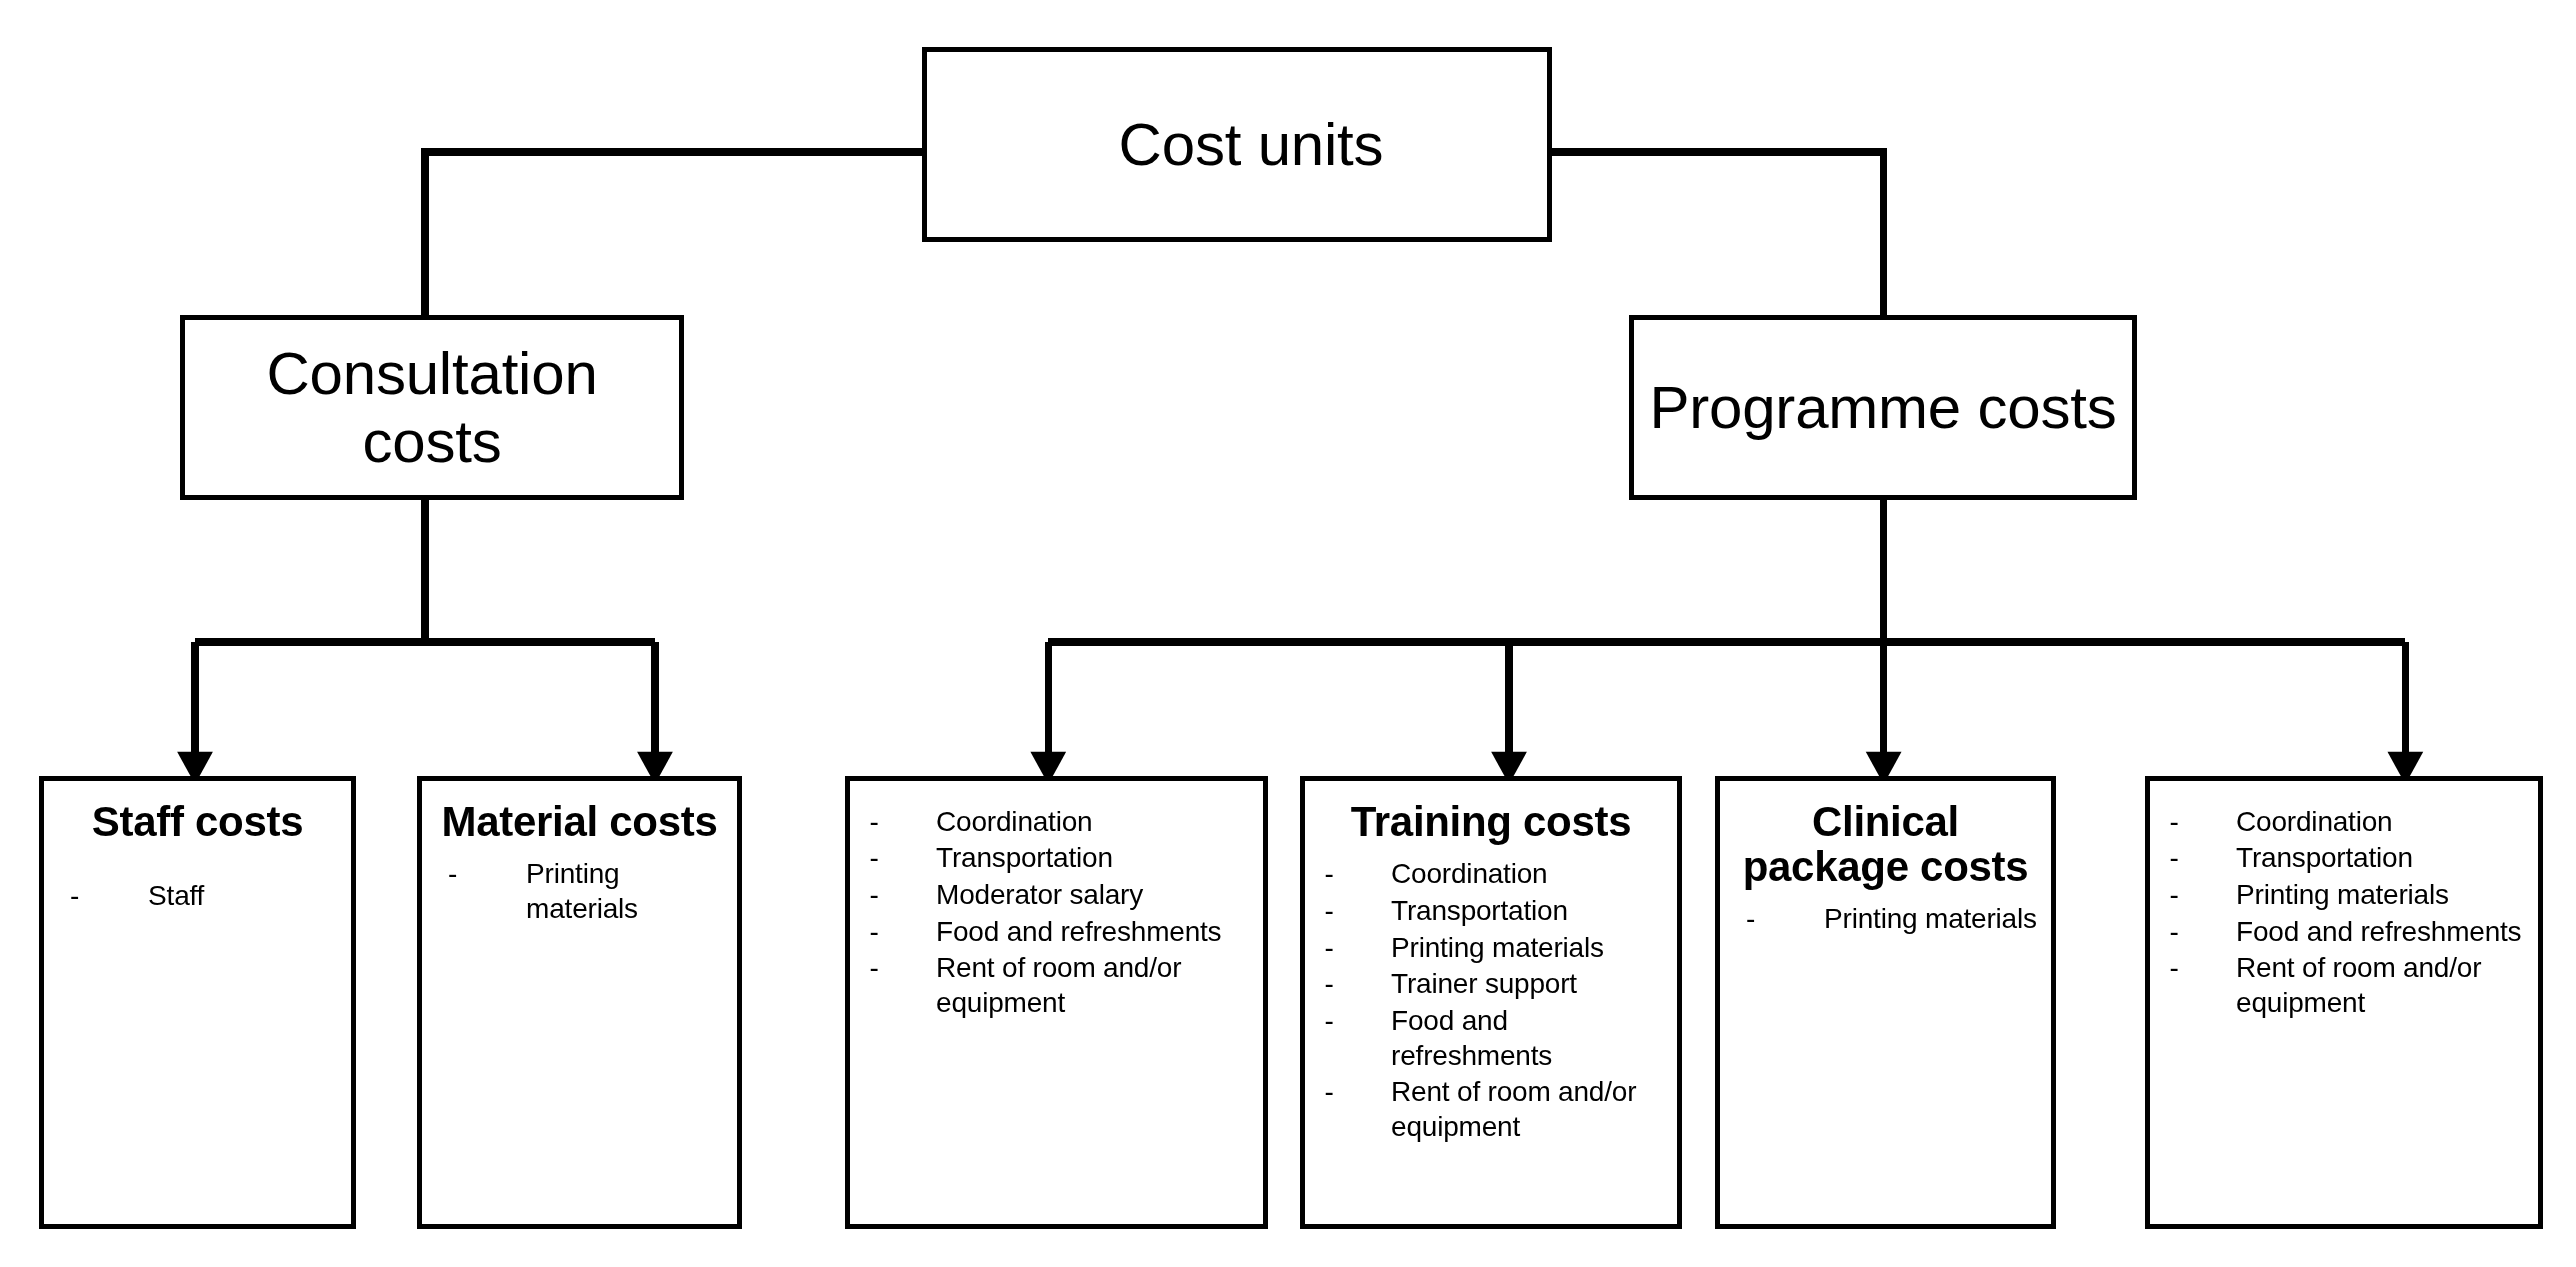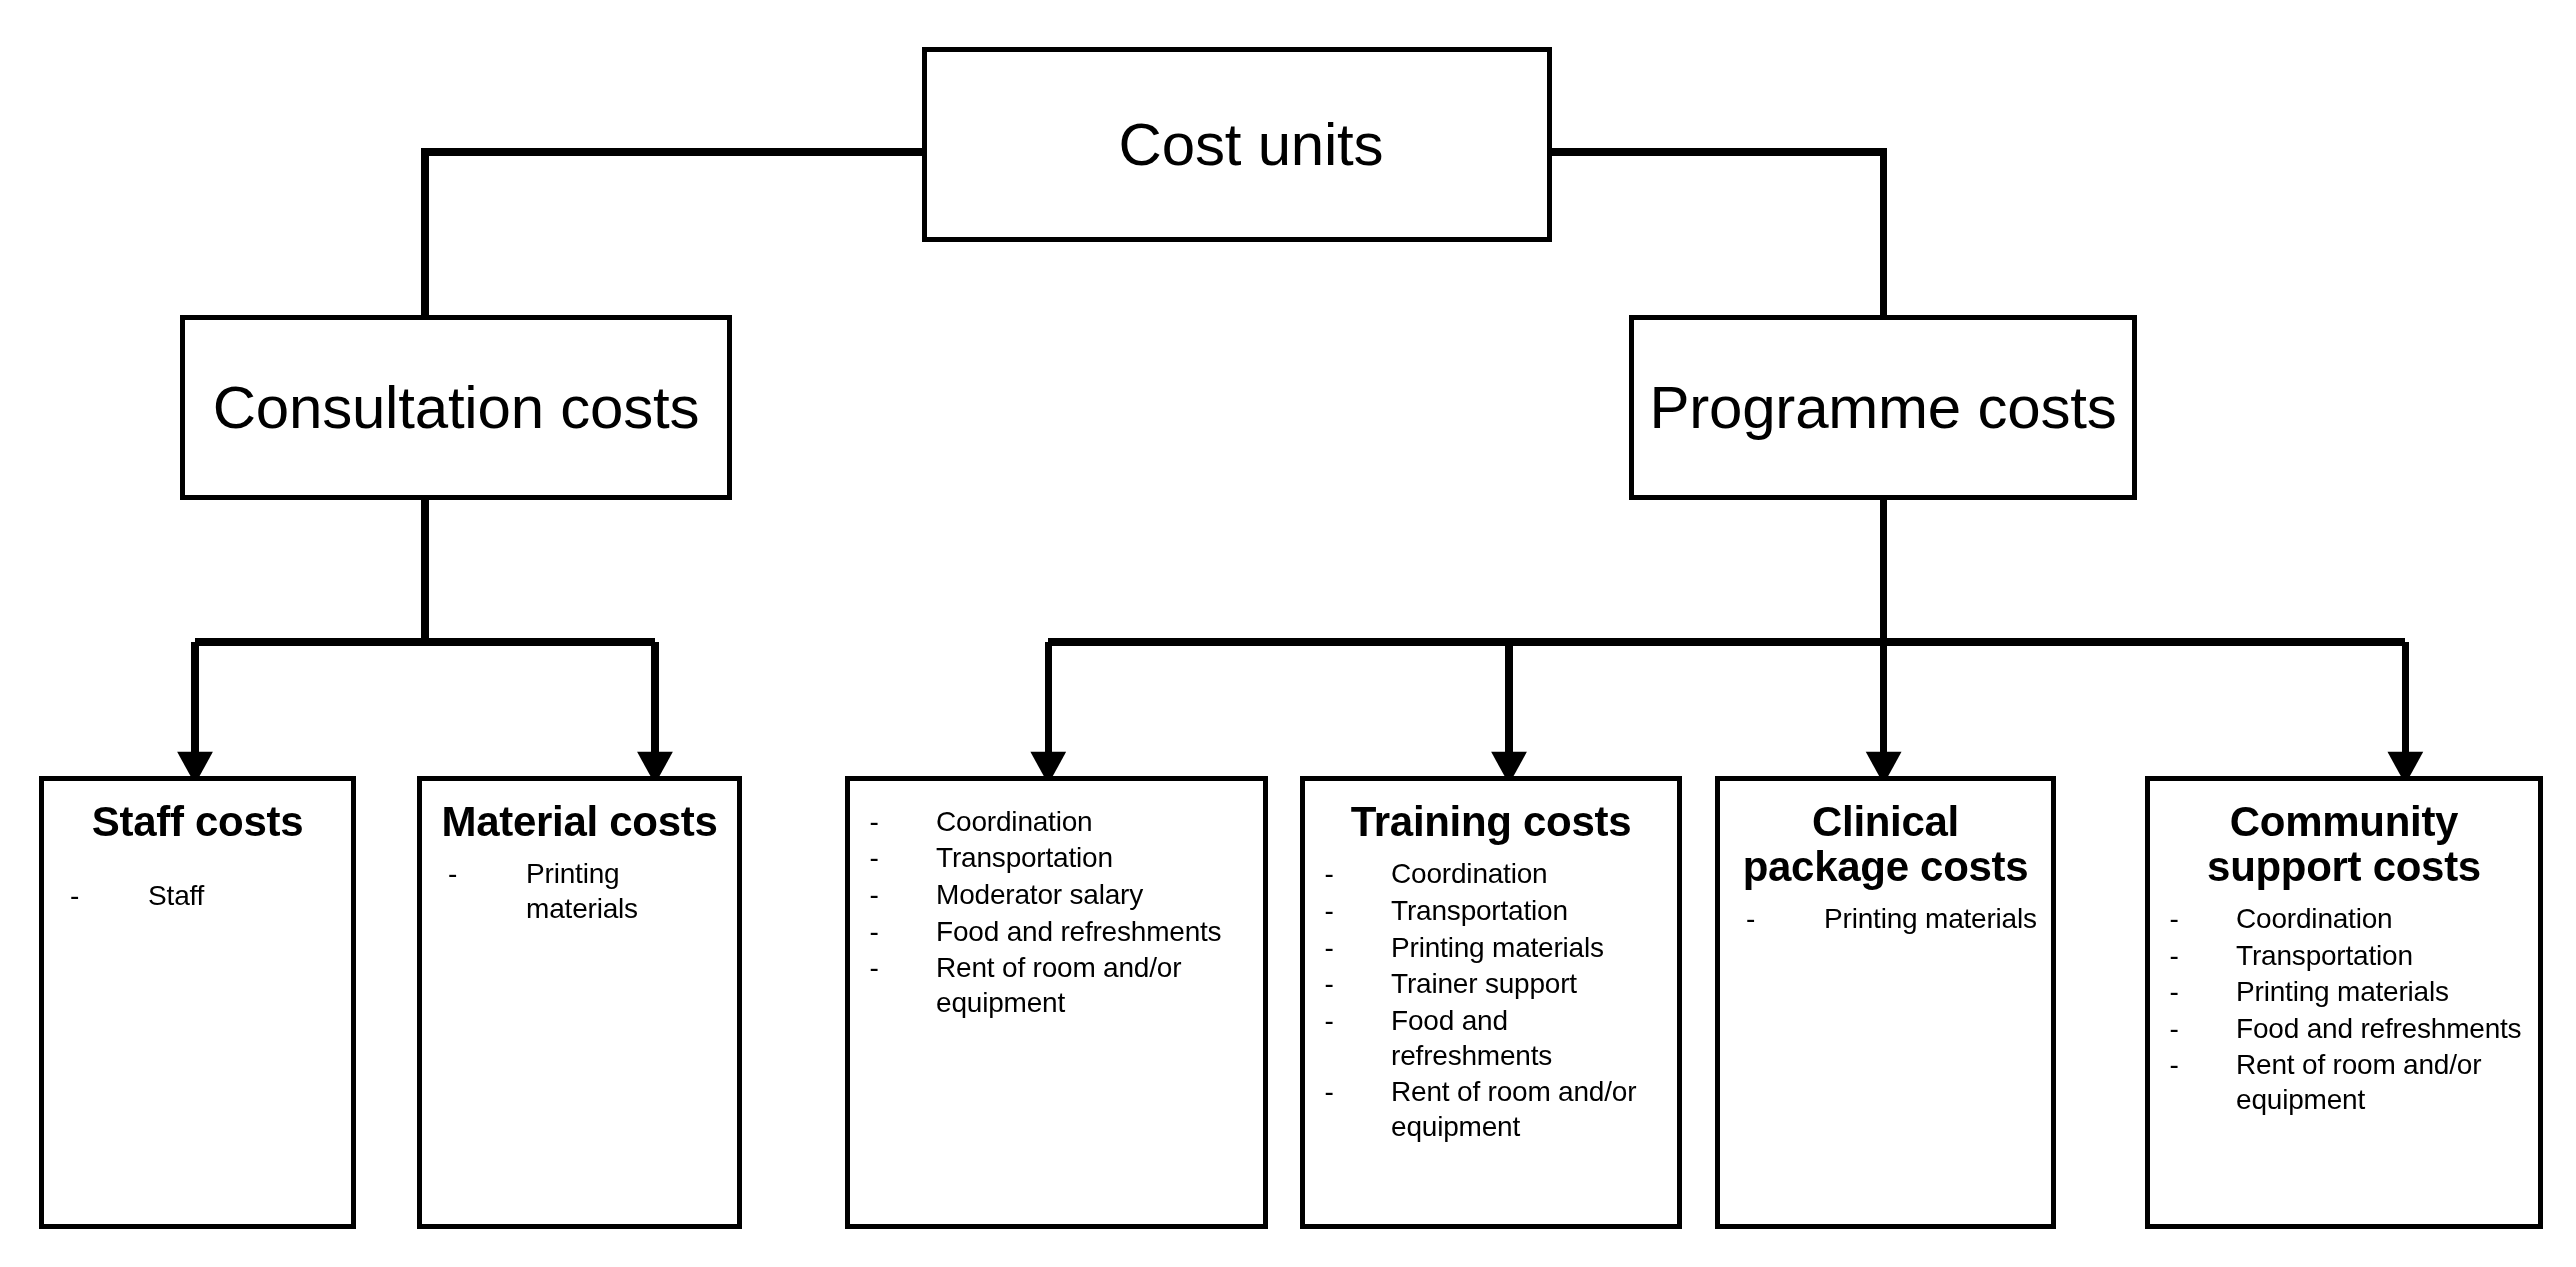--- a/index.html
+++ b/index.html
@@ -135,21 +135,21 @@
       <polygon points="1857,965 1835,925 1879,925"></polygon>
       <polygon points="2318,965 2296,925 2340,925"></polygon>
       <polygon points="2960,965 2938,925 2982,925"></polygon>
     </g>
   </svg>
 
   <div class="node level-top" style="left:922px; top:47px; width:630px; height:195px;padding-left:28px;">
     <span class="node-title">Cost units</span>
   </div>
 
-  <div class="node level-mid" style="left:180px; top:315px; width:552px; height:185px;">
+  <div class="node level-mid" style="left:180px; top:315px; width:504px; height:185px;">
     <span class="node-title">Consultation costs</span>
   </div>
 
   <div class="node level-mid" style="left:1629px; top:315px; width:508px; height:185px;">
     <span class="node-title">Programme costs</span>
   </div>
 
   <div class="node level-leaf" style="left:39px; top:776px; width:317px; height:453px;">
     <span class="node-title">Staff costs</span>
     <ul class="bullet-list spaced narrow">
@@ -229,21 +229,20 @@
     <span class="node-title">Clinical package costs</span>
     <ul class="bullet-list narrow">
       <li>
         <span class="dash">-</span>
         <span>Printing materials</span>
       </li>
     </ul>
   </div>
 
   <div class="node level-leaf" style="left:2145px; top:776px; width:398px; height:453px;">
-    <span class="node-title">Community support costs</span>
     <ul class="bullet-list wide">
       <li>
         <span class="dash">-</span>
         <span>Coordination</span>
       </li>
       <li>
         <span class="dash">-</span>
         <span>Transportation</span>
       </li>
       <li>

